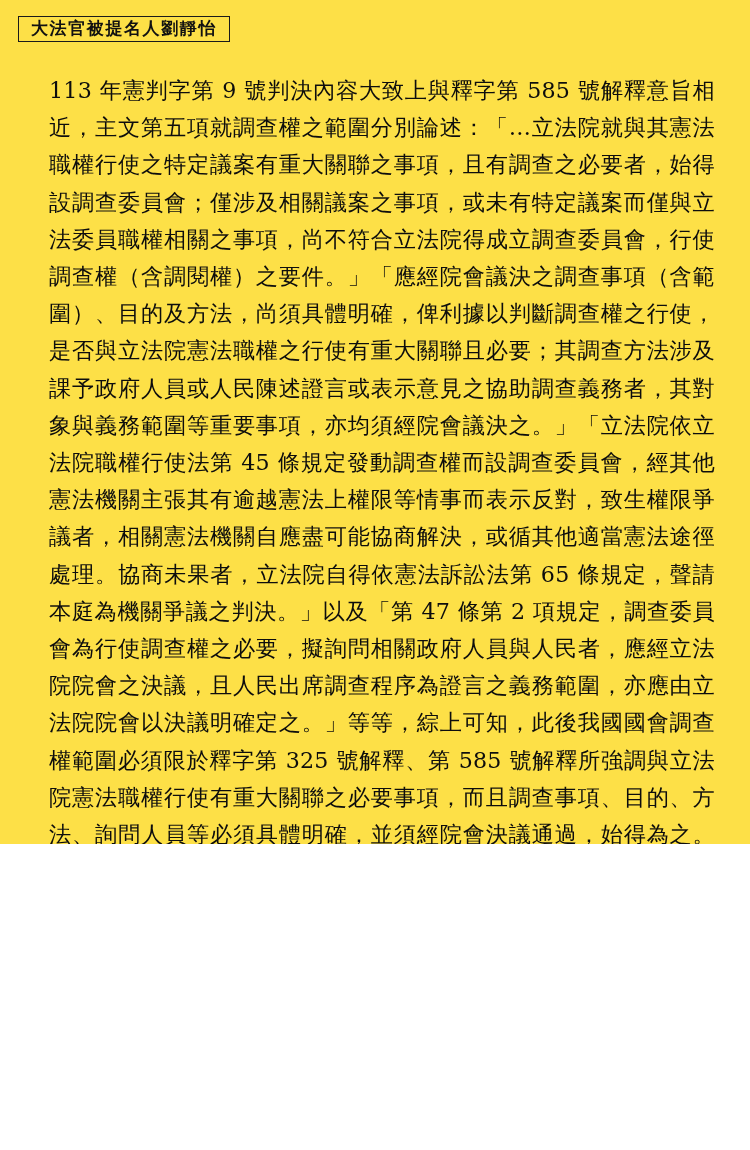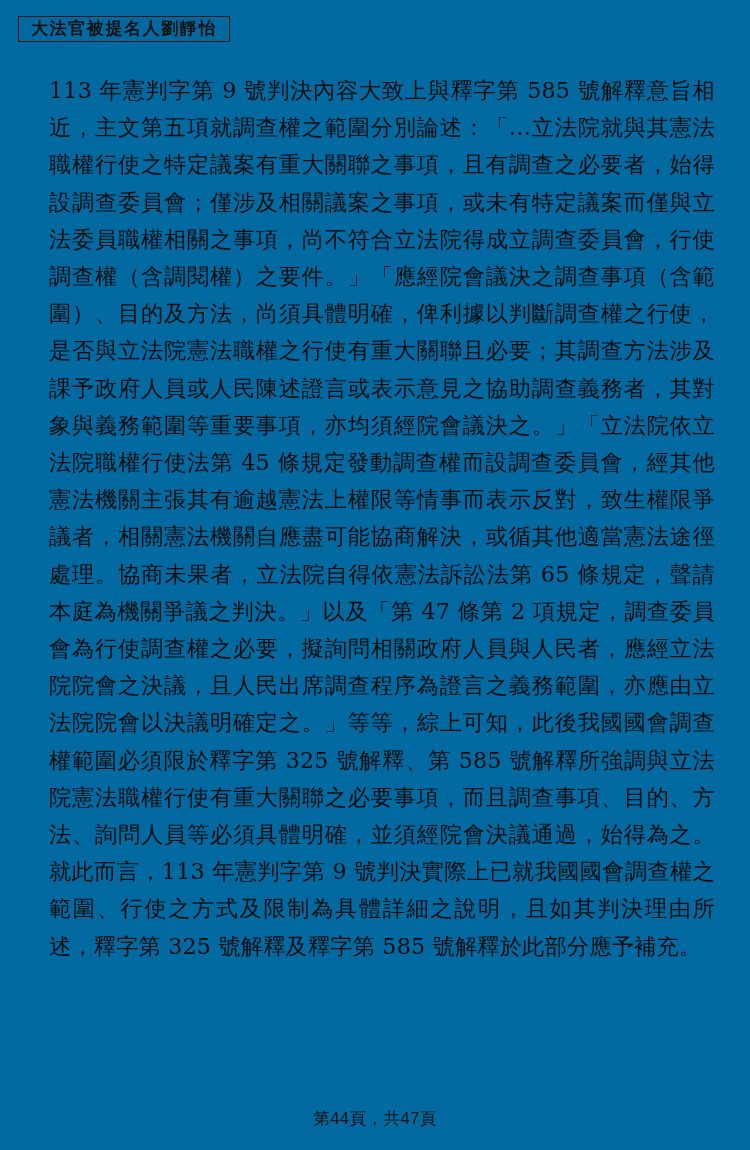--- a/index.html
+++ b/index.html
@@ -5,23 +5,23 @@
 <style>
   html, body {
     margin: 0;
     padding: 0;
     background: #ffffff;
   }
 
   .page {
     position: relative;
     width: 750px;
-    height: 1150px;
+    height: 844px;
     margin: 0 auto;
-    background: #0369a1;
+    background: #fde047;
     box-sizing: border-box;
     overflow: hidden;
     font-family: "DejaVu Serif", "Liberation Serif", serif;
     color: #000000;
   }
 
   
   .header-area {
     position: absolute;
     top: 16px;

